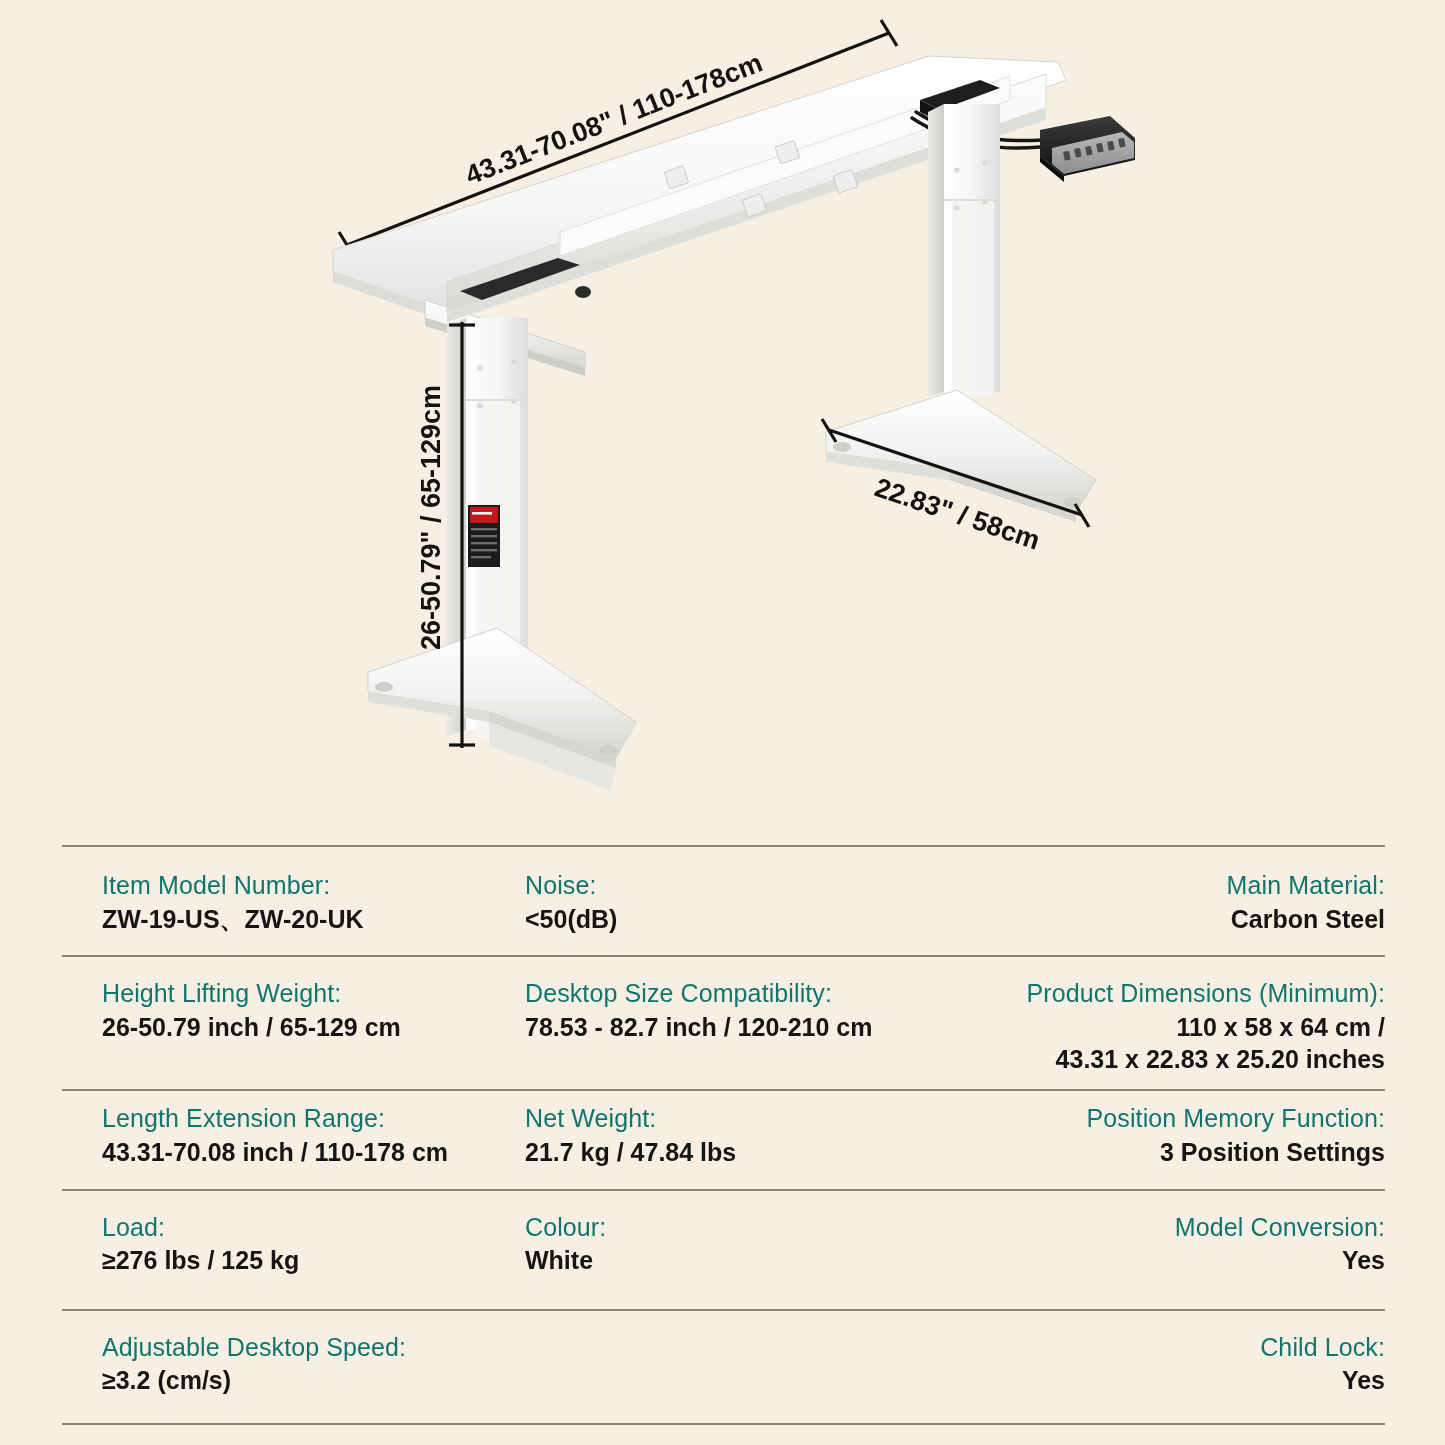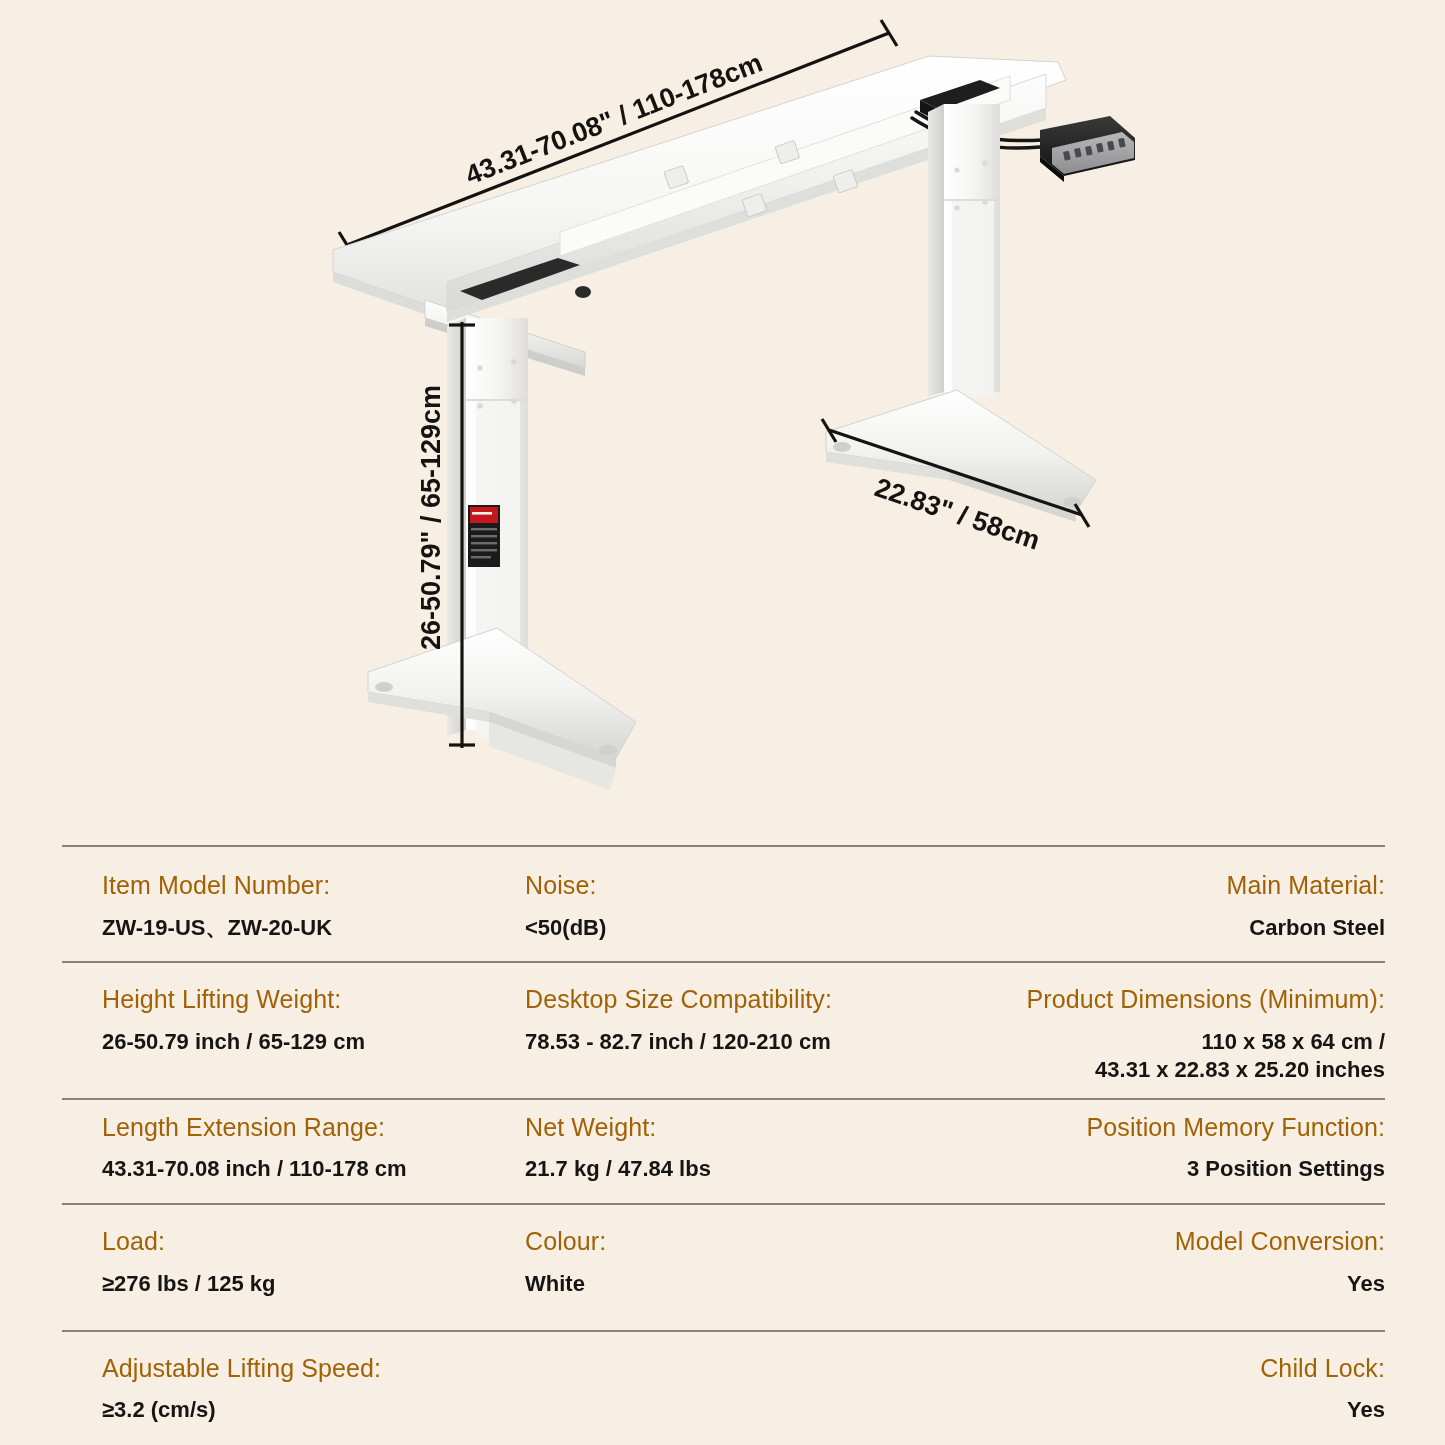--- a/index.html
+++ b/index.html
@@ -47,31 +47,31 @@
     box-sizing: border-box;
     padding-top: 19px;
     padding-bottom: 16px;
   }
   .spec-cell.col-0 { width: 455px; padding-left: 40px; }
   .spec-cell.col-1 { width: 413px; padding-left: 8px; }
   .spec-cell.col-2 { width: 455px; padding-left: 8px; text-align: right; }
 
   .spec-label {
     font-size: 25px;
-    color: #a16207;
+    color: #0f766e;
     line-height: 1.3;
     letter-spacing: 0.1px;
     white-space: nowrap;
   }
   .spec-value {
-    font-size: 22px;
+    font-size: 25px;
     font-weight: bold;
     color: #161514;
     line-height: 1.27;
-    margin-top: 12px;
+    margin-top: 2px;
     white-space: pre-line;
   }
   .spec-cell.empty { }
 
   
   .spec-row.r0 .spec-cell { padding-top: 22px; padding-bottom: 20px; }
   .spec-row.r1 .spec-cell { padding-top: 20px; padding-bottom: 14px; }
   .spec-row.r2 .spec-cell { padding-top: 11px; padding-bottom: 20px; }
   .spec-row.r3 .spec-cell { padding-top: 20px; padding-bottom: 32px; }
   .spec-row.r4 .spec-cell { padding-top: 20px; padding-bottom: 26px; }
@@ -307,21 +307,21 @@
       <div class="spec-value">White</div>
     </div>
     <div class="spec-cell col-2">
       <div class="spec-label">Model Conversion:</div>
       <div class="spec-value">Yes</div>
     </div>
   </div>
 
   <div class="spec-row r4">
     <div class="spec-cell col-0">
-      <div class="spec-label">Adjustable Lifting Speed:</div>
+      <div class="spec-label">Adjustable Desktop Speed:</div>
       <div class="spec-value">≥3.2 (cm/s)</div>
     </div>
     <div class="spec-cell col-1 empty">
       <div class="spec-label"></div>
       <div class="spec-value"></div>
     </div>
     <div class="spec-cell col-2">
       <div class="spec-label">Child Lock:</div>
       <div class="spec-value">Yes</div>
     </div>

